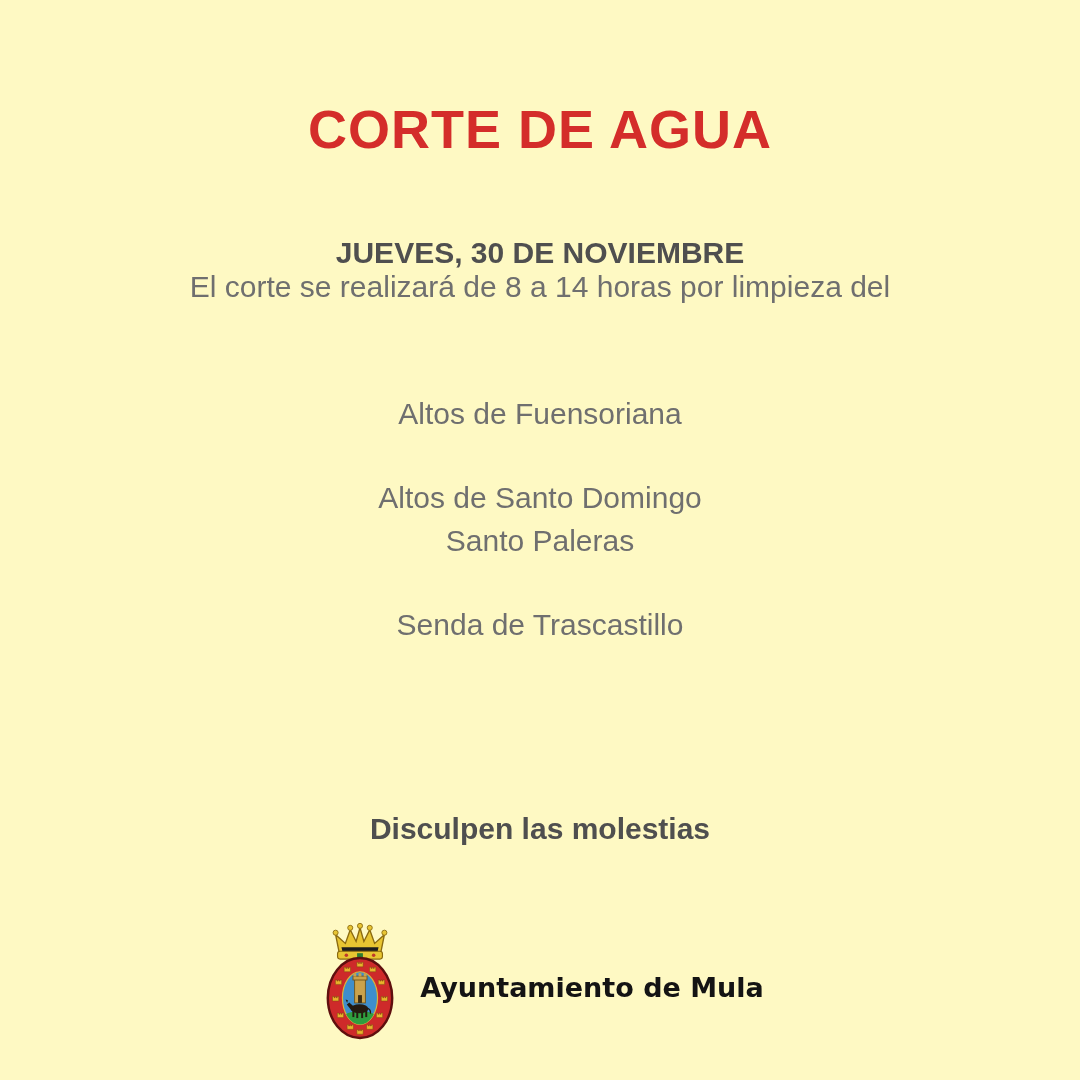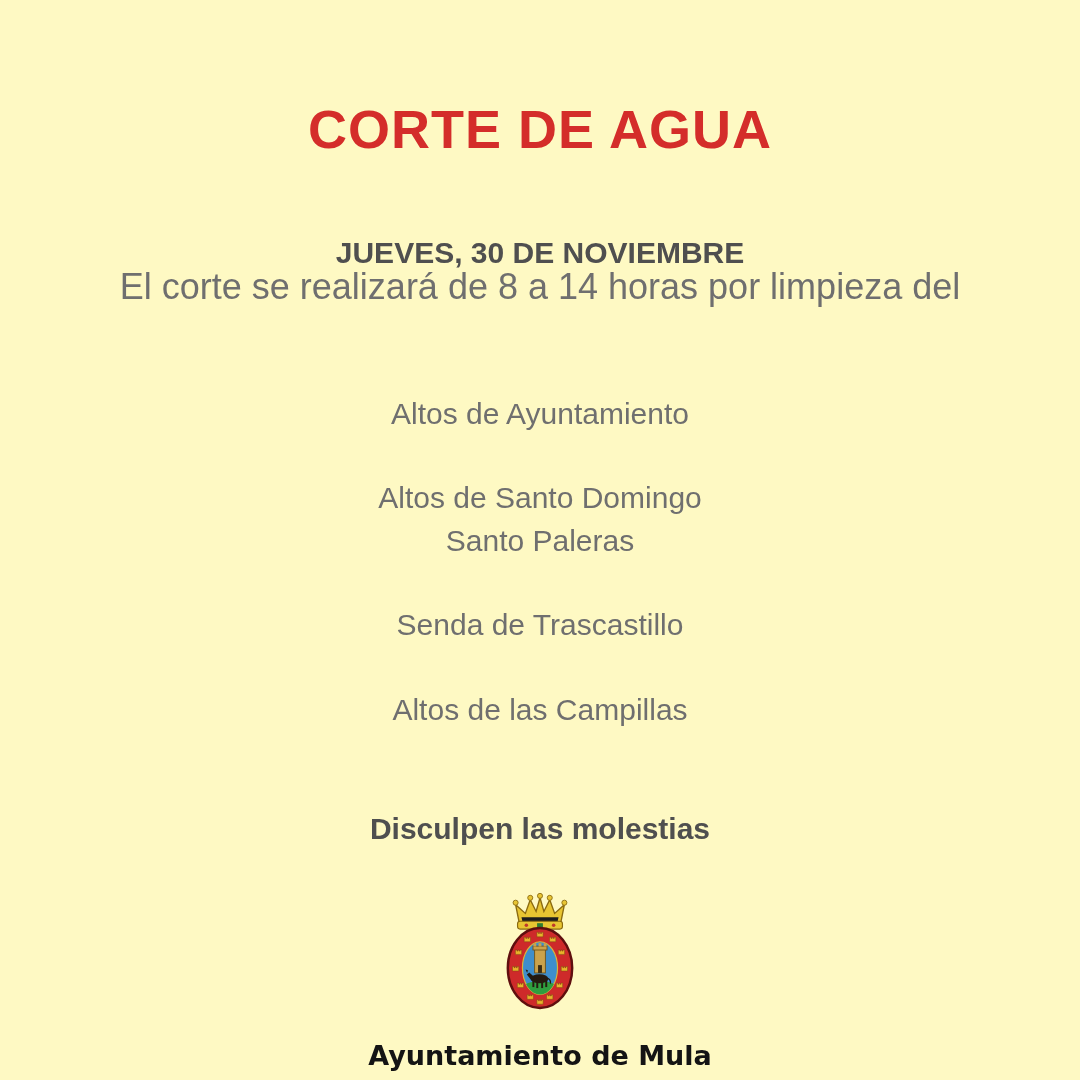--- a/index.html
+++ b/index.html
@@ -29,21 +29,21 @@
     color: #d42d2a;
   }
   .date-line {
     top: 236px;
     font-size: 30px;
     font-weight: 700;
     color: #4f4f4f;
   }
   .body-text {
     top: 266px;
-    font-size: 36px;
+    font-size: 30px;
     line-height: 42px;
     color: #6f6f6f;
   }
   .area-group {
     font-size: 30px;
     line-height: 43px;
     color: #6f6f6f;
   }
   .area-1 { top: 392px; }
   .area-2 { top: 476px; }
@@ -58,21 +58,20 @@
   .footer {
     position: absolute;
     top: 918px;
     left: 0;
     width: 100%;
     height: 125px;
     display: flex;
     align-items: center;
     justify-content: center;
     gap: 16px;
-    flex-direction: column;
   }
   .footer-org {
     font-family: "DejaVu Sans", sans-serif;
     font-size: 27px;
     font-weight: 700;
     color: #141414;
     padding-top: 14px;
   }
   .crest {
     flex: 0 0 auto;
@@ -85,35 +84,32 @@
 
   <div class="center-text poster-title">CORTE DE AGUA</div>
 
   <div class="center-text date-line">JUEVES, 30 DE NOVIEMBRE</div>
 
   <div class="center-text body-text">
     <div>El corte se realizará de 8 a 14 horas por limpieza del</div>
   </div>
 
   <div class="center-text area-group area-1">
-    <div>Altos de Ayuntamiento</div>
+    <div>Altos de Fuensoriana</div>
   </div>
 
   <div class="center-text area-group area-2">
     <div>Altos de Santo Domingo</div>
     <div>Santo Paleras</div>
   </div>
 
   <div class="center-text area-group area-3">
     <div>Senda de Trascastillo</div>
   </div>
 
-  <div class="center-text area-group area-4">
-    <div>Altos de las Campillas</div>
-  </div>
 
   <div class="center-text apology-line">Disculpen las molestias</div>
 
   <div class="footer">
 
     <svg class="crest" viewBox="0 0 90 122" width="88" height="119" xmlns="http://www.w3.org/2000/svg">
       <defs>
         <clipPath id="innerOval">
             <ellipse cx="45" cy="79" rx="18" ry="27"></ellipse>
           </clipPath>

